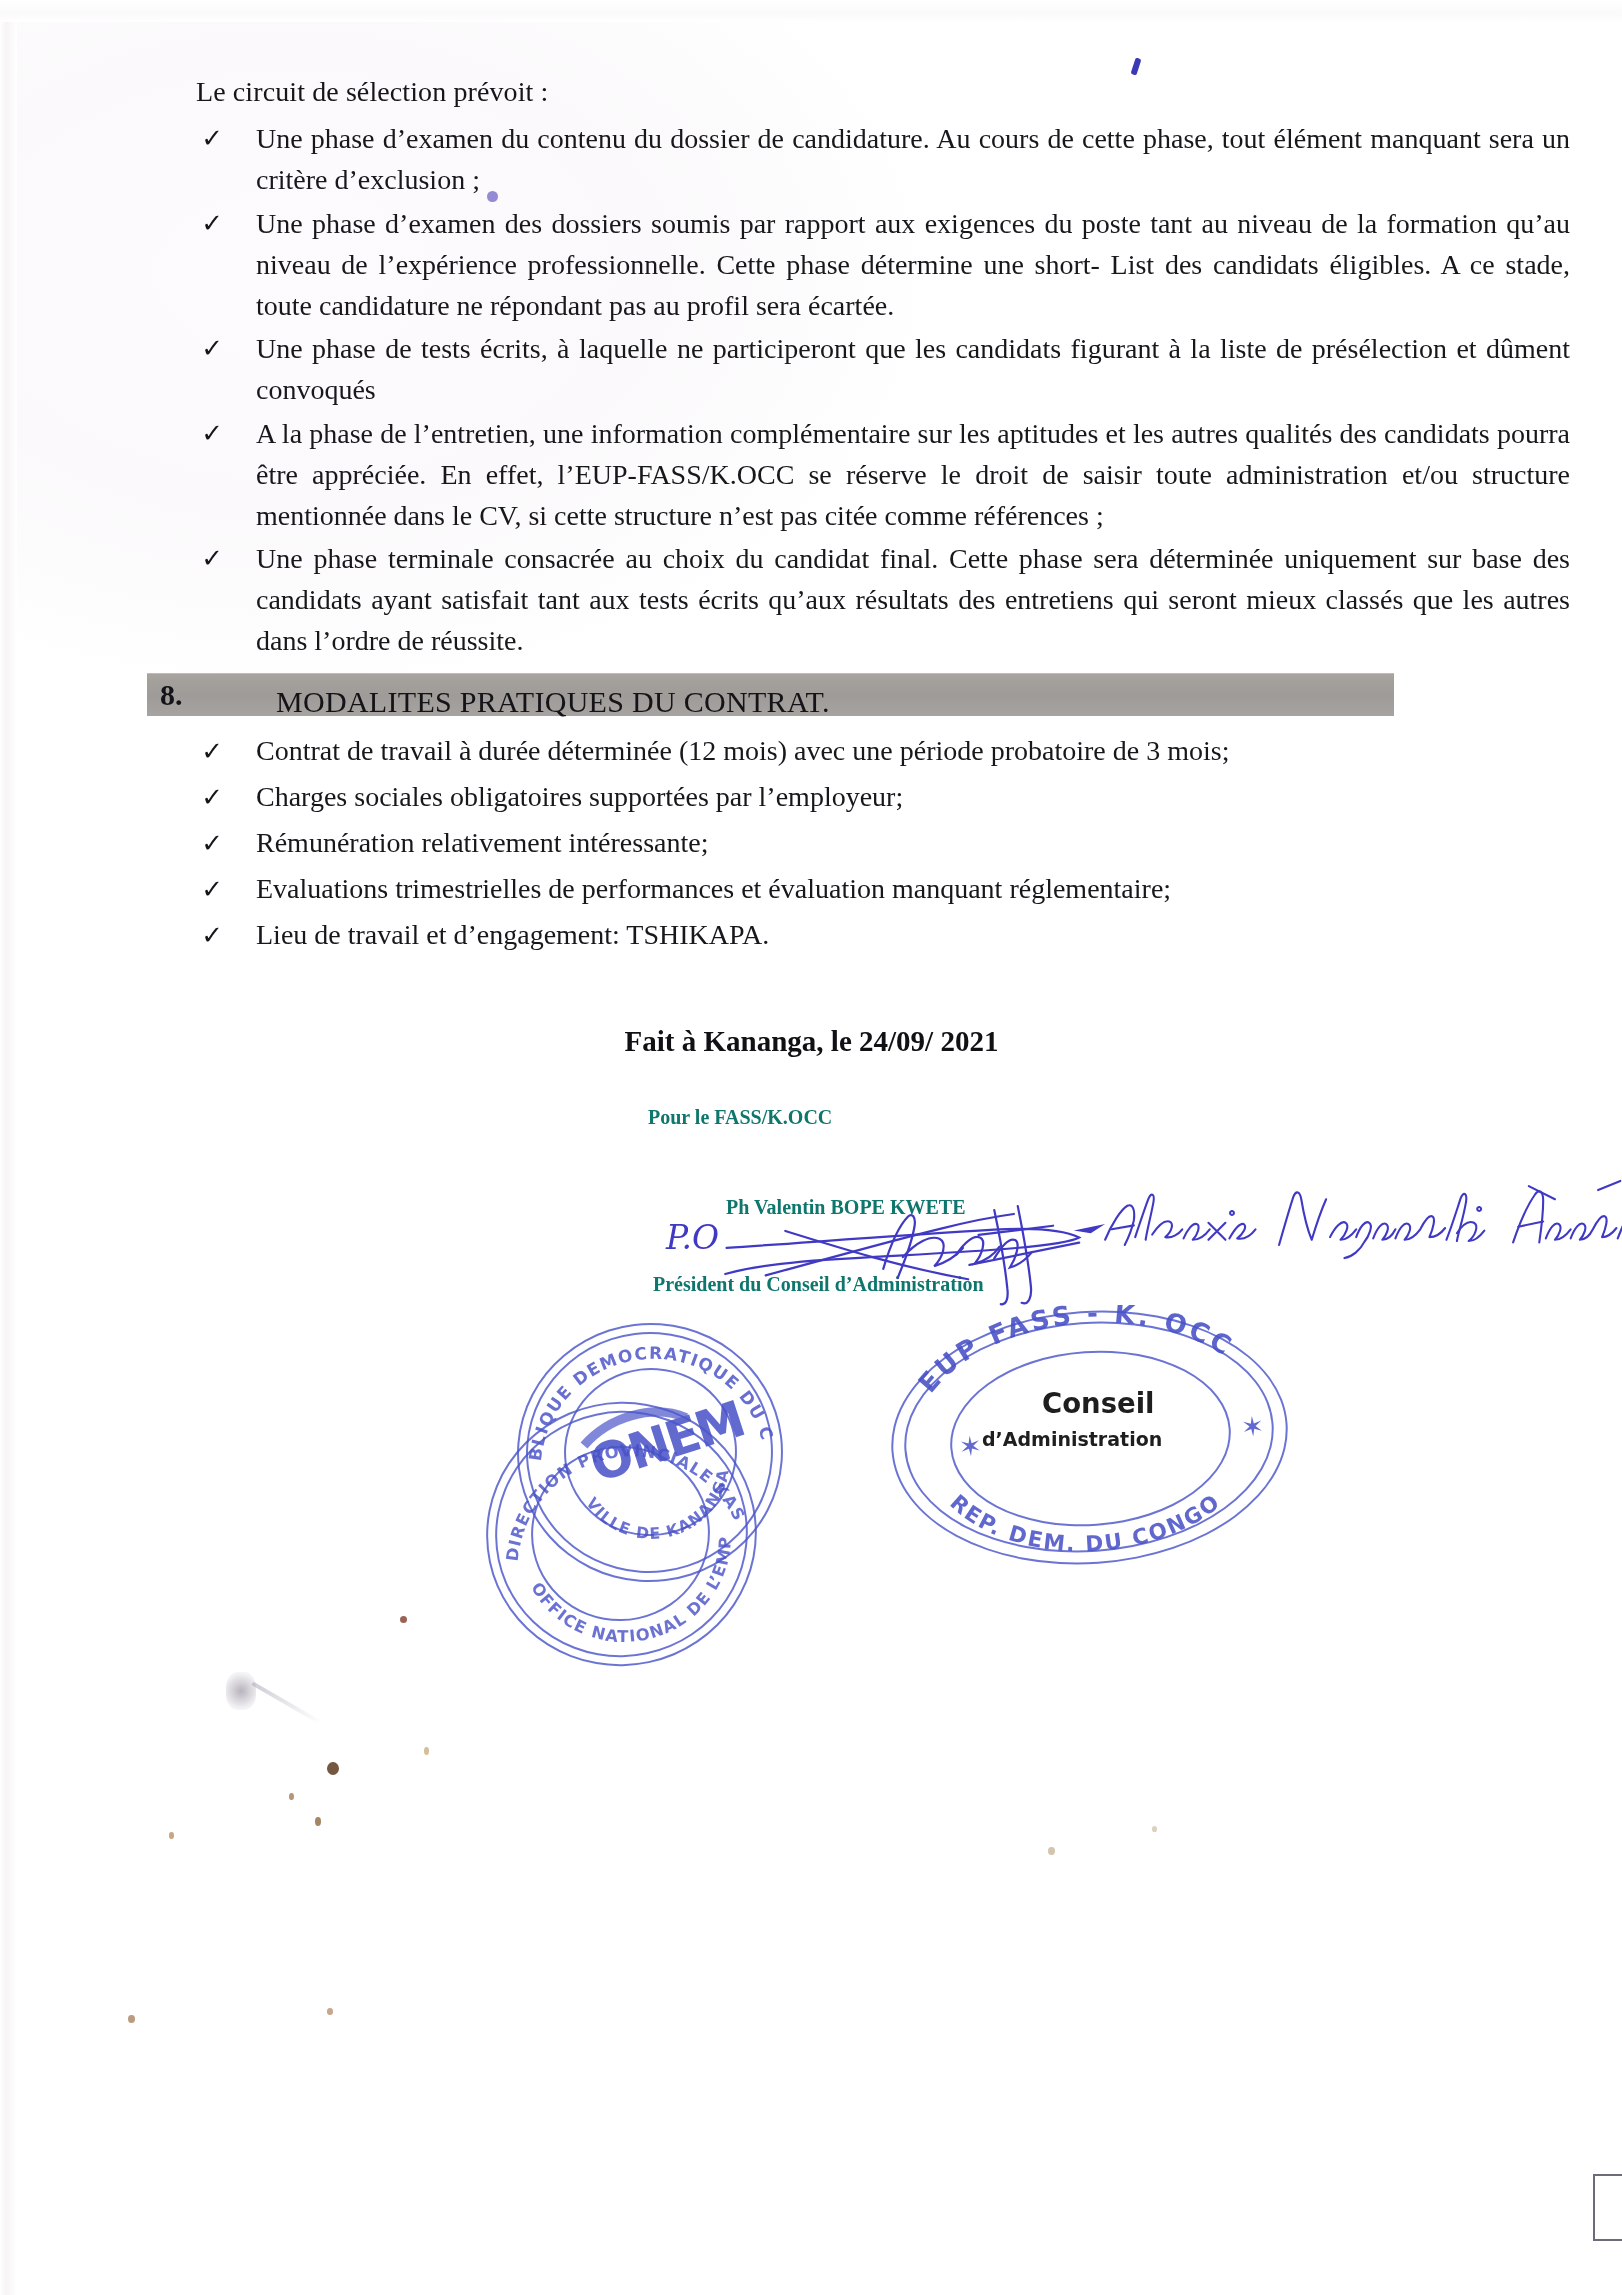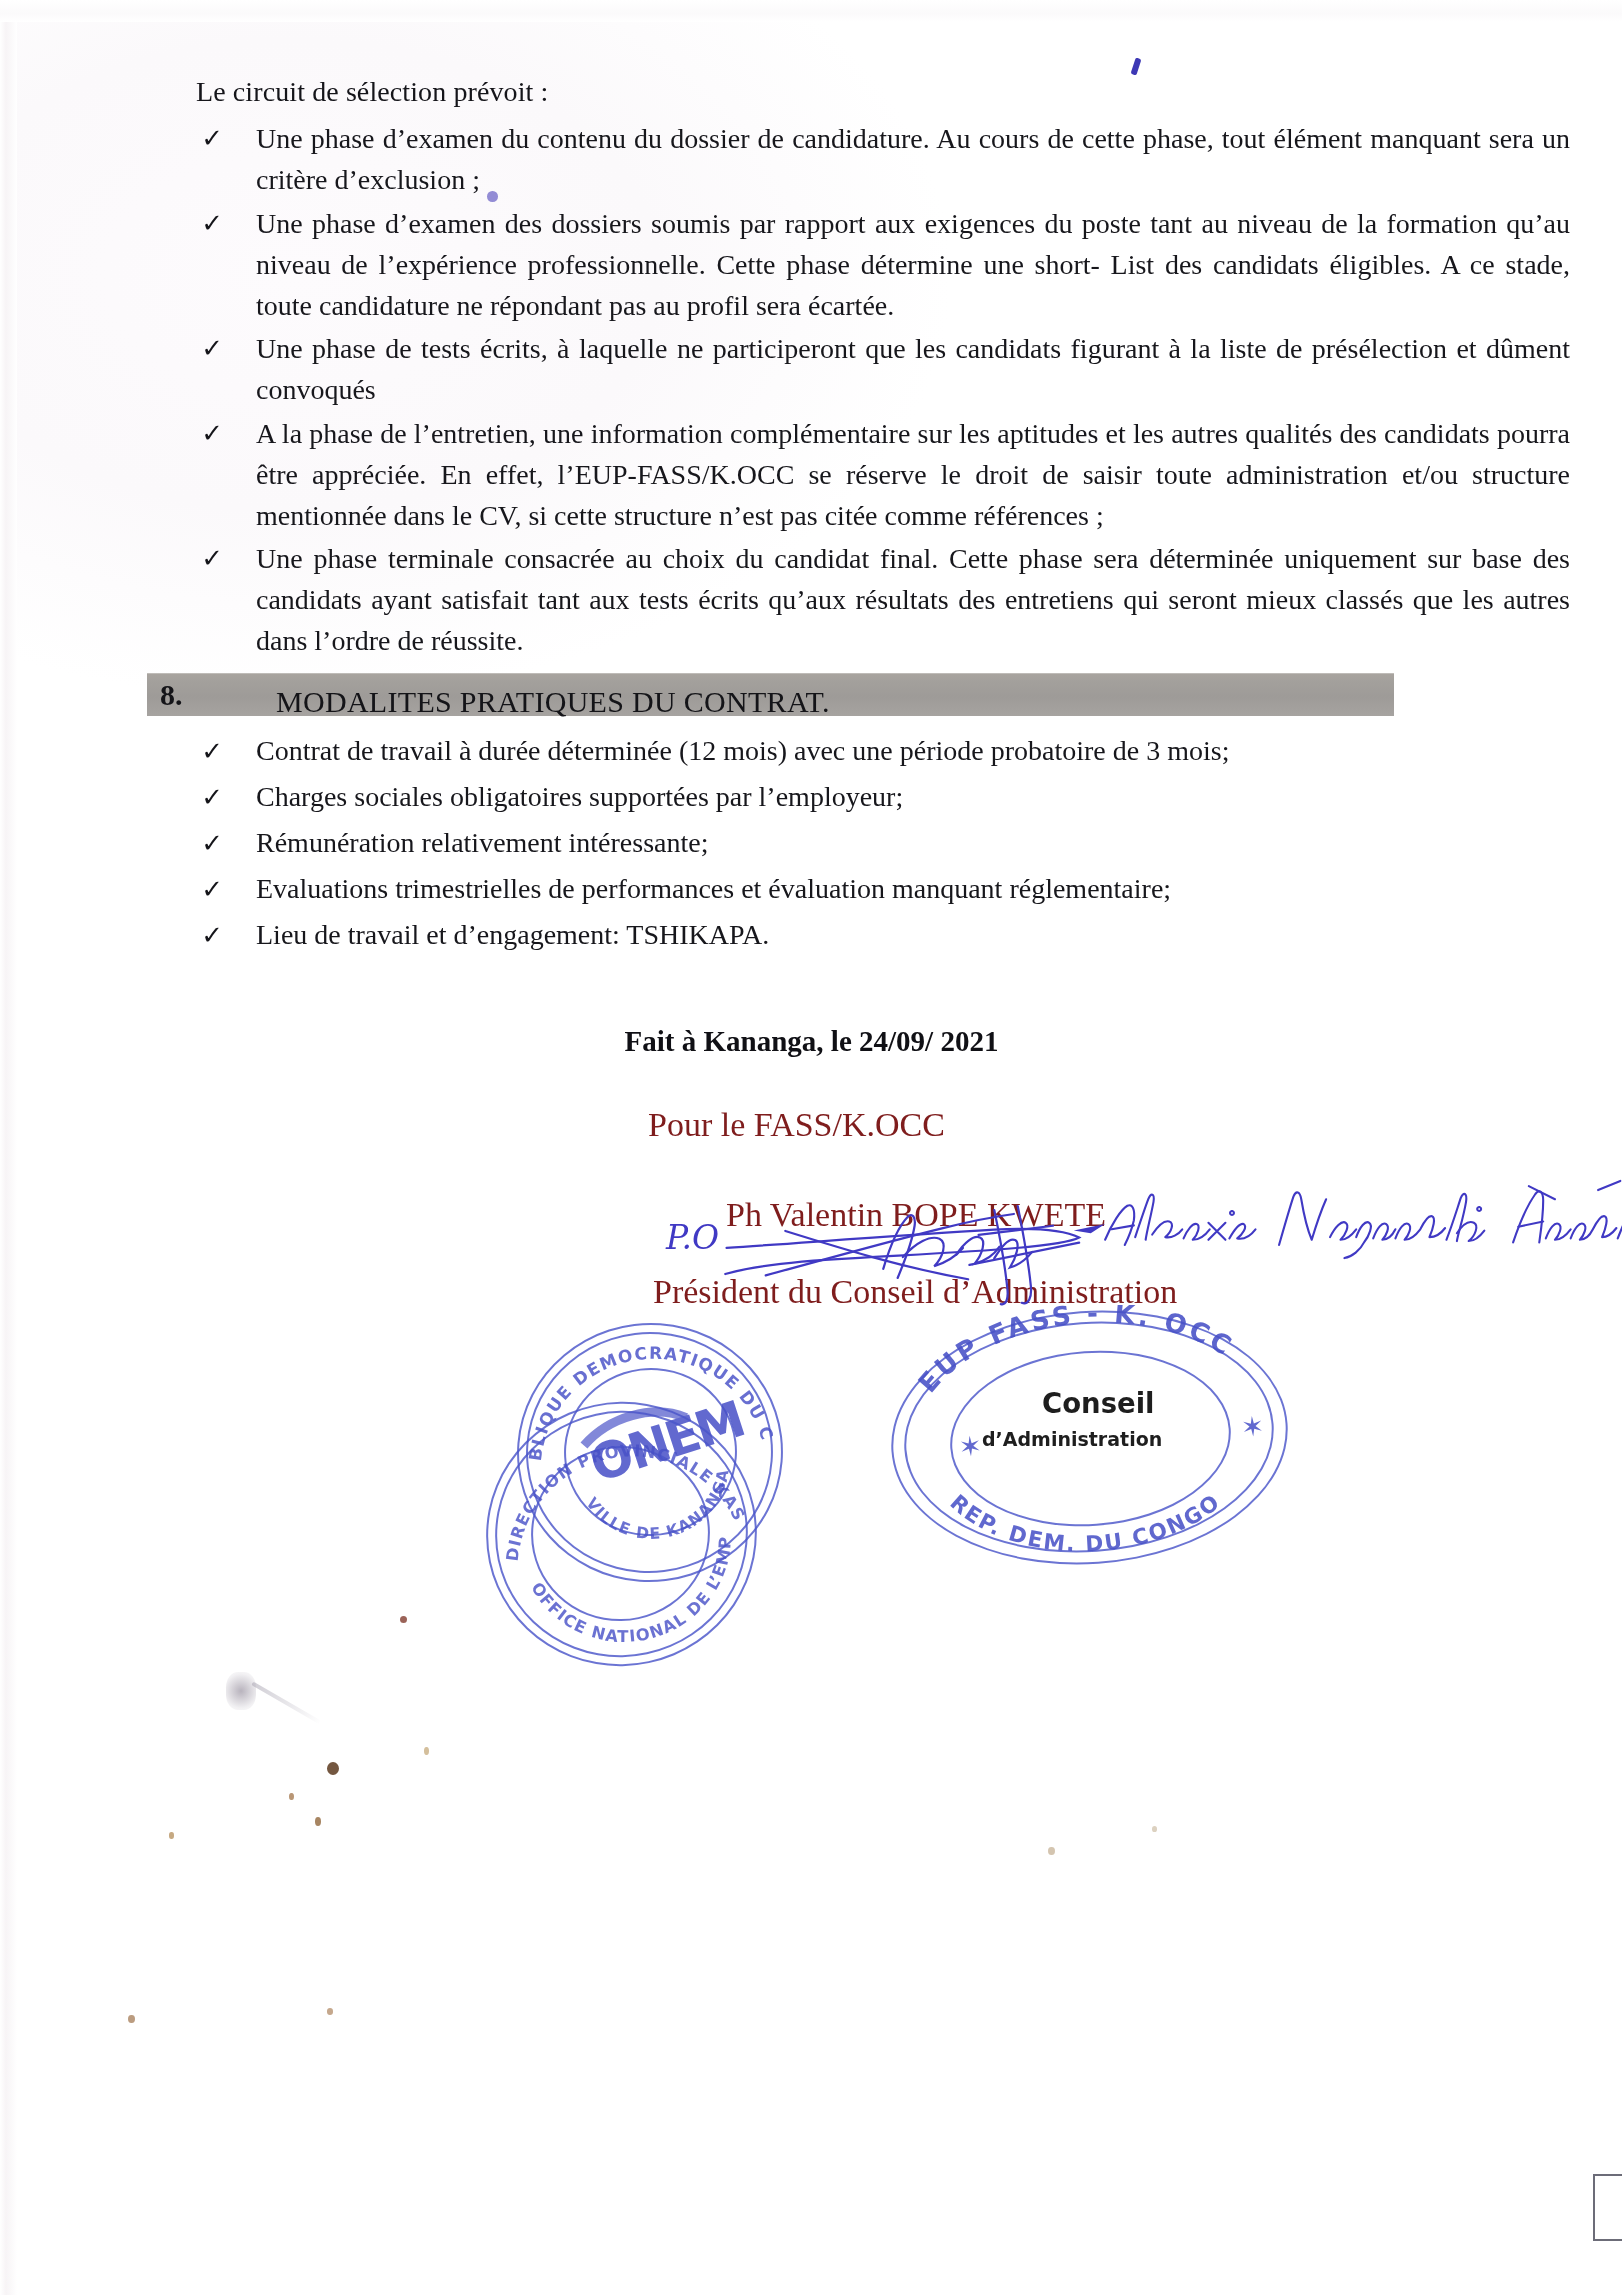--- a/index.html
+++ b/index.html
@@ -79,21 +79,21 @@
   .bullets2{position:absolute;left:196px;top:728px;width:1309px;}
   .bullets2 .bullet{line-height:46px;margin-bottom:0;text-align:left;}
   .bullets2 .bullet .tick{line-height:46px;}
 
   .center-line{
     position:absolute;width:1623px;text-align:center;
     font-size:29px;font-weight:bold;color:#101015;
   }
   .left-line{
     position:absolute;
-    font-size:34px;font-weight:normal;color:#7f1d1d;
+    font-size:20px;font-weight:bold;color:#0f766e;
   }
   .handwriting{
     position:absolute;
     font-family:"DejaVu Serif", serif;
     font-style:italic;
     color:#4039c4;
     white-space:nowrap;
   }
   .sig-svg{position:absolute;pointer-events:none;}
 

